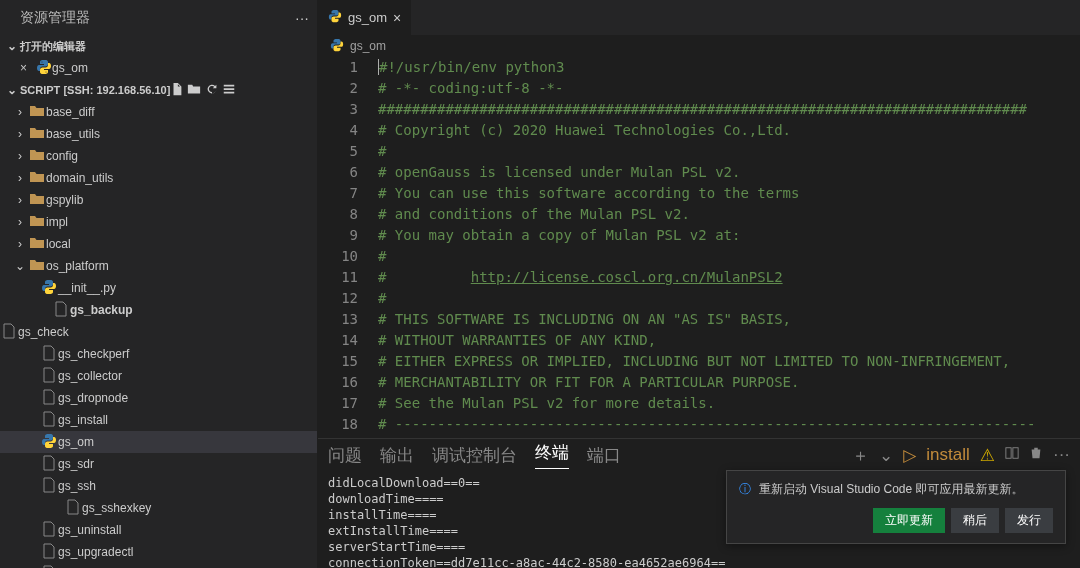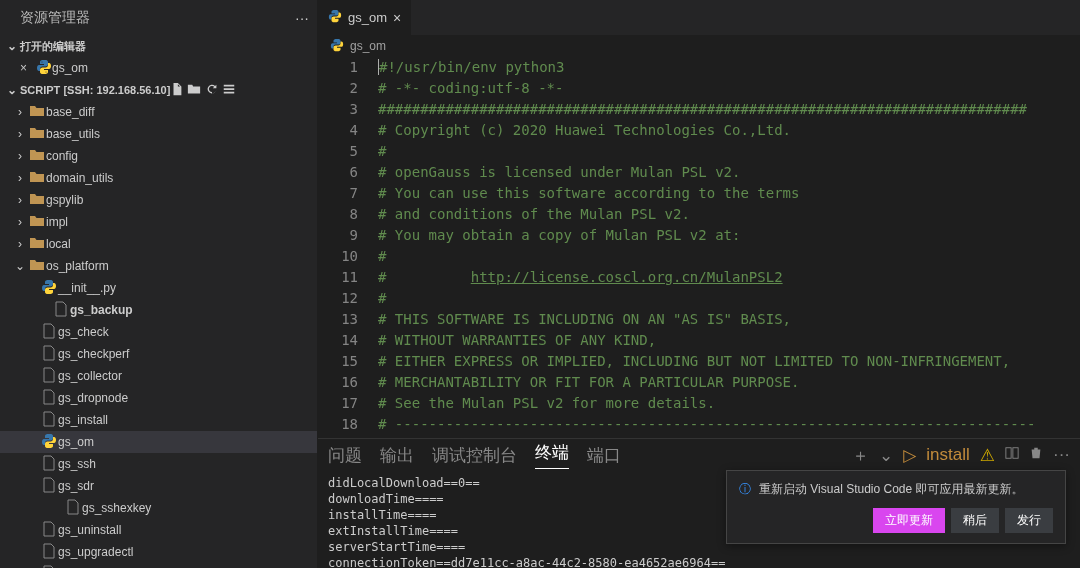--- a/index.html
+++ b/index.html
@@ -33,21 +33,21 @@
 .code .hash { color: #608b4e; }
 .panel { height: 130px; border-top: 1px solid #333; display: flex; flex-direction: column; background: #1e1e1e; }
 .panel-tabs { display: flex; align-items: center; height: 32px; padding: 0 10px; gap: 18px; font-size: 17px; color: #888; }
 .panel-tabs .ptab.active { color: #fff; border-bottom: 1px solid #fff; padding-bottom: 4px; }
 .panel-tabs .right { margin-left: auto; display: flex; gap: 10px; align-items: center; }
 .term { flex: 1; padding: 4px 10px; font-family: Consolas, monospace; font-size: 12px; color: #ccc; overflow: hidden; }
 .term div { height: 16px; line-height: 16px; }
 .toast { position: absolute; right: 14px; bottom: 24px; width: 340px; background: #252526; border: 1px solid #454545; padding: 10px 12px; box-shadow: 0 2px 8px rgba(0,0,0,.4); }
 .toast-msg { display: flex; gap: 8px; color: #ccc; font-size: 12px; align-items: flex-start; }
 .toast-btns { display: flex; gap: 6px; justify-content: flex-end; margin-top: 10px; }
-.toast-btns button { background: #d946ef; color: #fff; border: none; padding: 4px 12px; font-size: 12px; cursor: pointer; }
+.toast-btns button { background: #15803d; color: #fff; border: none; padding: 4px 12px; font-size: 12px; cursor: pointer; }
 .toast-btns button.secondary { background: #3a3d41; }
 .install-tag { color: #c28b3b; }
 .warn { color: #cca700; }
 svg { width: 14px; height: 14px; fill: currentColor; }
 .icon svg { width: 16px; height: 16px; }
 </style>
 </head>
 <body>
 
 <div class="workbench">
@@ -151,21 +151,21 @@
               <path d="M8.5 15c2 0 3.5-.5 3.5-2v-2H8v-1h5c1.5 0 2-1.5 2-3s-.5-3-2-3h-1v2c0 1.5-1 2.5-2.5 2.5h-3C5 8.5 4 9.5 4 11v2c0 1.5 1.5 2 2.5 2h2z" fill="#ffd43b"></path>
             </svg></span>
           <span>__init__.py</span>
         </div>
         <div class="tree-item" style="padding-left: 52px; font-weight: bold;">
           <span class="icon"><svg viewBox="0 0 16 16">
               <path d="M3 1h7l3 3v11H3z" fill="none" stroke="#888"></path>
             </svg></span>
           <span>gs_backup</span>
         </div>
-        <div class="tree-item" style="padding-left: 40px;">
+        <div class="tree-item" style="">
           <span class="icon"><svg viewBox="0 0 16 16">
               <path d="M3 1h7l3 3v11H3z" fill="none" stroke="#888"></path>
             </svg></span>
           <span>gs_check</span>
         </div>
         <div class="tree-item" style="padding-left: 40px;">
           <span class="icon"><svg viewBox="0 0 16 16">
               <path d="M3 1h7l3 3v11H3z" fill="none" stroke="#888"></path>
             </svg></span>
           <span>gs_checkperf</span>
@@ -192,27 +192,27 @@
           <span class="icon"><svg viewBox="0 0 16 16">
               <path d="M7.5 1c-2 0-3.5.5-3.5 2v2h4v1H3c-1.5 0-2 1.5-2 3s.5 3 2 3h1v-2c0-1.5 1-2.5 2.5-2.5h3c1.5 0 2.5-1 2.5-2.5V3c0-1.5-1.5-2-2.5-2h-2z" fill="#3776ab"></path>
               <path d="M8.5 15c2 0 3.5-.5 3.5-2v-2H8v-1h5c1.5 0 2-1.5 2-3s-.5-3-2-3h-1v2c0 1.5-1 2.5-2.5 2.5h-3C5 8.5 4 9.5 4 11v2c0 1.5 1.5 2 2.5 2h2z" fill="#ffd43b"></path>
             </svg></span>
           <span>gs_om</span>
         </div>
         <div class="tree-item" style="padding-left: 40px;">
           <span class="icon"><svg viewBox="0 0 16 16">
               <path d="M3 1h7l3 3v11H3z" fill="none" stroke="#888"></path>
             </svg></span>
+          <span>gs_sdr</span>
+        </div>
+        <div class="tree-item" style="padding-left: 40px;">
+          <span class="icon"><svg viewBox="0 0 16 16">
+              <path d="M3 1h7l3 3v11H3z" fill="none" stroke="#888"></path>
+            </svg></span>
           <span>gs_ssh</span>
-        </div>
-        <div class="tree-item" style="padding-left: 40px;">
-          <span class="icon"><svg viewBox="0 0 16 16">
-              <path d="M3 1h7l3 3v11H3z" fill="none" stroke="#888"></path>
-            </svg></span>
-          <span>gs_sdr</span>
         </div>
         <div class="tree-item" style="padding-left: 64px;">
           <span class="icon"><svg viewBox="0 0 16 16">
               <path d="M3 1h7l3 3v11H3z" fill="none" stroke="#888"></path>
             </svg></span>
           <span>gs_sshexkey</span>
         </div>
         <div class="tree-item" style="padding-left: 40px;">
           <span class="icon"><svg viewBox="0 0 16 16">
               <path d="M3 1h7l3 3v11H3z" fill="none" stroke="#888"></path>

